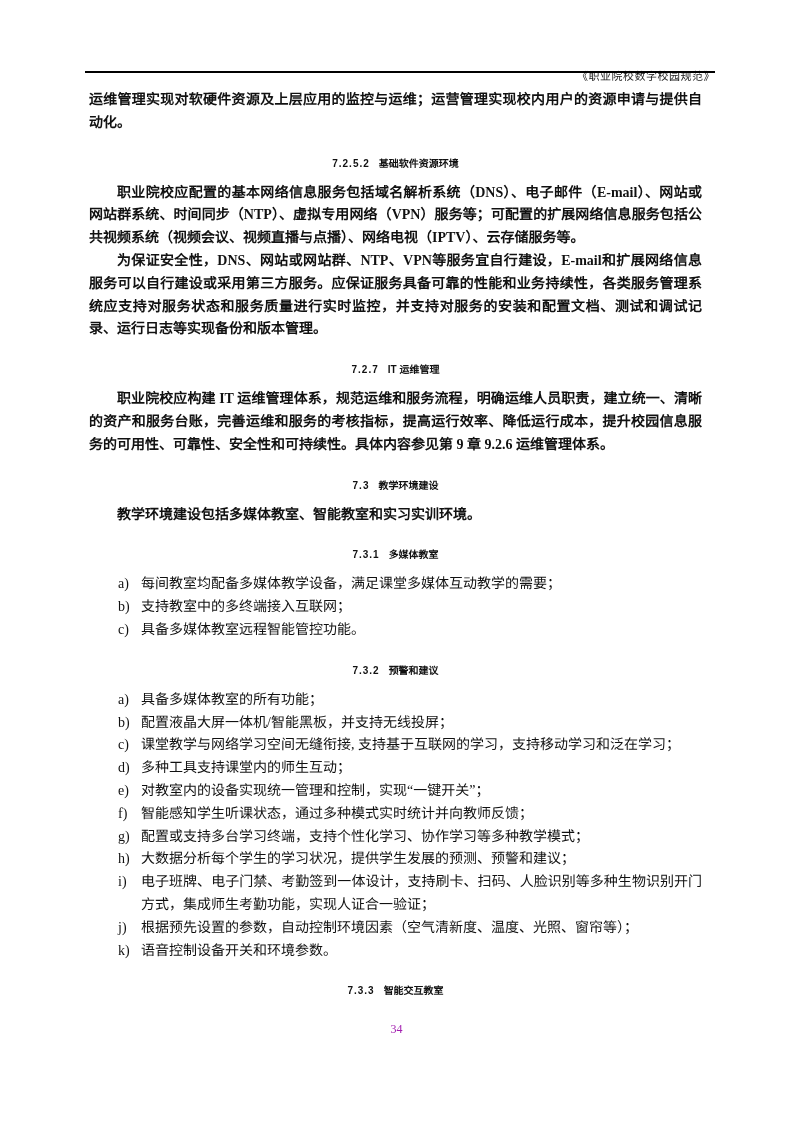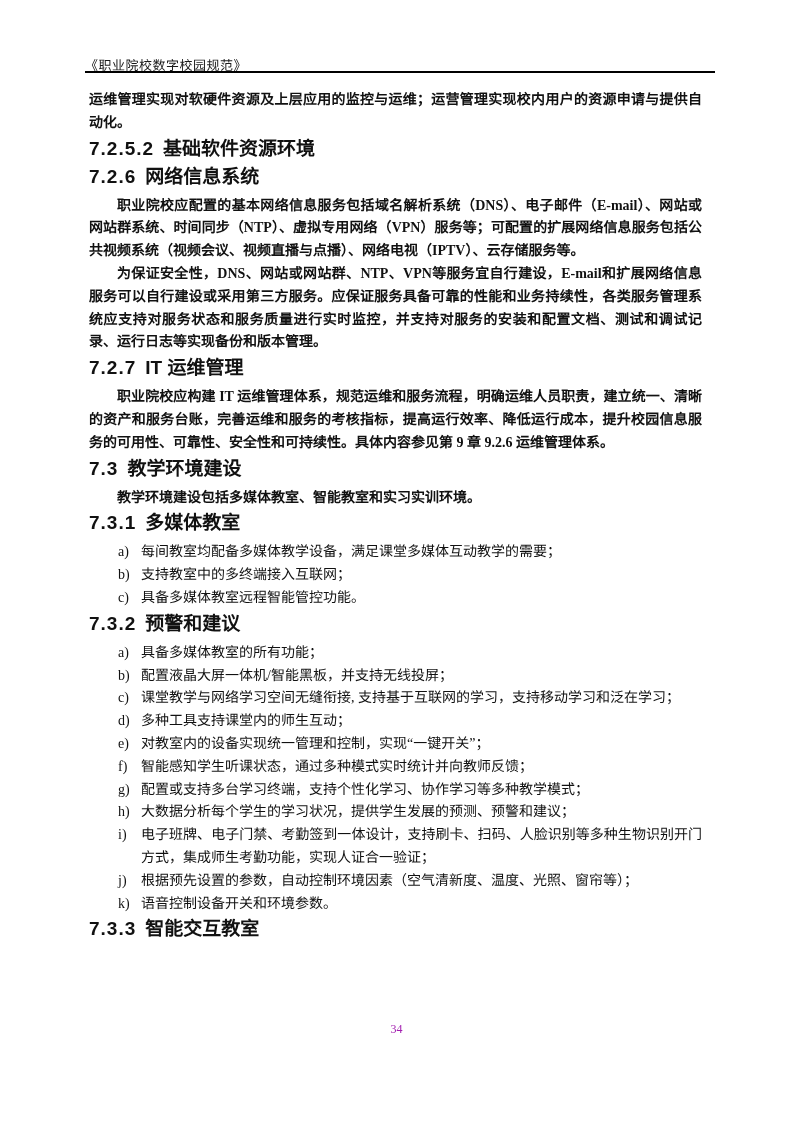--- a/index.html
+++ b/index.html
@@ -10,24 +10,25 @@
   body {
     width: 793px;
     height: 1122px;
     position: relative;
     font-family: "Liberation Serif", "DejaVu Serif", serif;
     color: #111111;
     overflow: hidden;
   }
   .running-header {
     position: absolute;
-    top: 55px;
+    top: 67px;
     left: 85px;
     width: 630px;
-    font-size: 13px;
+    text-align: right;
+    font-size: 11px;
     letter-spacing: 0.5px;
     color: #1a1a1a;
   }
   .header-rule {
     position: absolute;
     top: 71px;
     left: 85px;
     width: 630px;
     height: 2px;
     background: #000000;
@@ -45,24 +46,24 @@
     margin: 0;
     text-indent: 2em;
     font-weight: bold;
   }
   p.body-p.noindent {
     text-indent: 0;
   }
   .heading {
     font-family: "Liberation Sans", "DejaVu Sans", sans-serif;
     font-weight: bold;
-    font-size: 19px;
+    font-size: 10px;
     line-height: 19px;
-    margin: 4px 0 9px 0;
-    text-align: left;
+    margin: 19px 0 9px 0;
+    text-align: center;
   }
   .heading .h-num {
     letter-spacing: 1px;
     margin-right: 9px;
   }
   .list-block {
     margin: 0 0 4px 0;
   }
   .list-item {
     display: flex;
@@ -93,23 +94,20 @@
 
 <div class="content">
 
   <p class="body-p noindent">运维管理实现对软硬件资源及上层应用的监控与运维；运营管理实现校内用户的资源申请与提供自动化。</p>
 
   <div class="heading">
     <span class="h-num">7.2.5.2</span><span>基础软件资源环境</span>
   </div>
 
 
-  <div class="heading">
-    <span class="h-num">7.2.6</span><span>网络信息系统</span>
-  </div>
 
   <p class="body-p">职业院校应配置的基本网络信息服务包括域名解析系统（DNS）、电子邮件（E-mail）、网站或网站群系统、时间同步（NTP）、虚拟专用网络（VPN）服务等；可配置的扩展网络信息服务包括公共视频系统（视频会议、视频直播与点播）、网络电视（IPTV）、云存储服务等。</p>
   <p class="body-p">为保证安全性，DNS、网站或网站群、NTP、VPN等服务宜自行建设，E-mail和扩展网络信息服务可以自行建设或采用第三方服务。应保证服务具备可靠的性能和业务持续性，各类服务管理系统应支持对服务状态和服务质量进行实时监控，并支持对服务的安装和配置文档、测试和调试记录、运行日志等实现备份和版本管理。</p>
 
   <div class="heading">
     <span class="h-num">7.2.7</span><span>IT 运维管理</span>
   </div>
 
   <p class="body-p">职业院校应构建 IT 运维管理体系，规范运维和服务流程，明确运维人员职责，建立统一、清晰的资产和服务台账，完善运维和服务的考核指标，提高运行效率、降低运行成本，提升校园信息服务的可用性、可靠性、安全性和可持续性。具体内容参见第 9 章 9.2.6 运维管理体系。</p>
 

